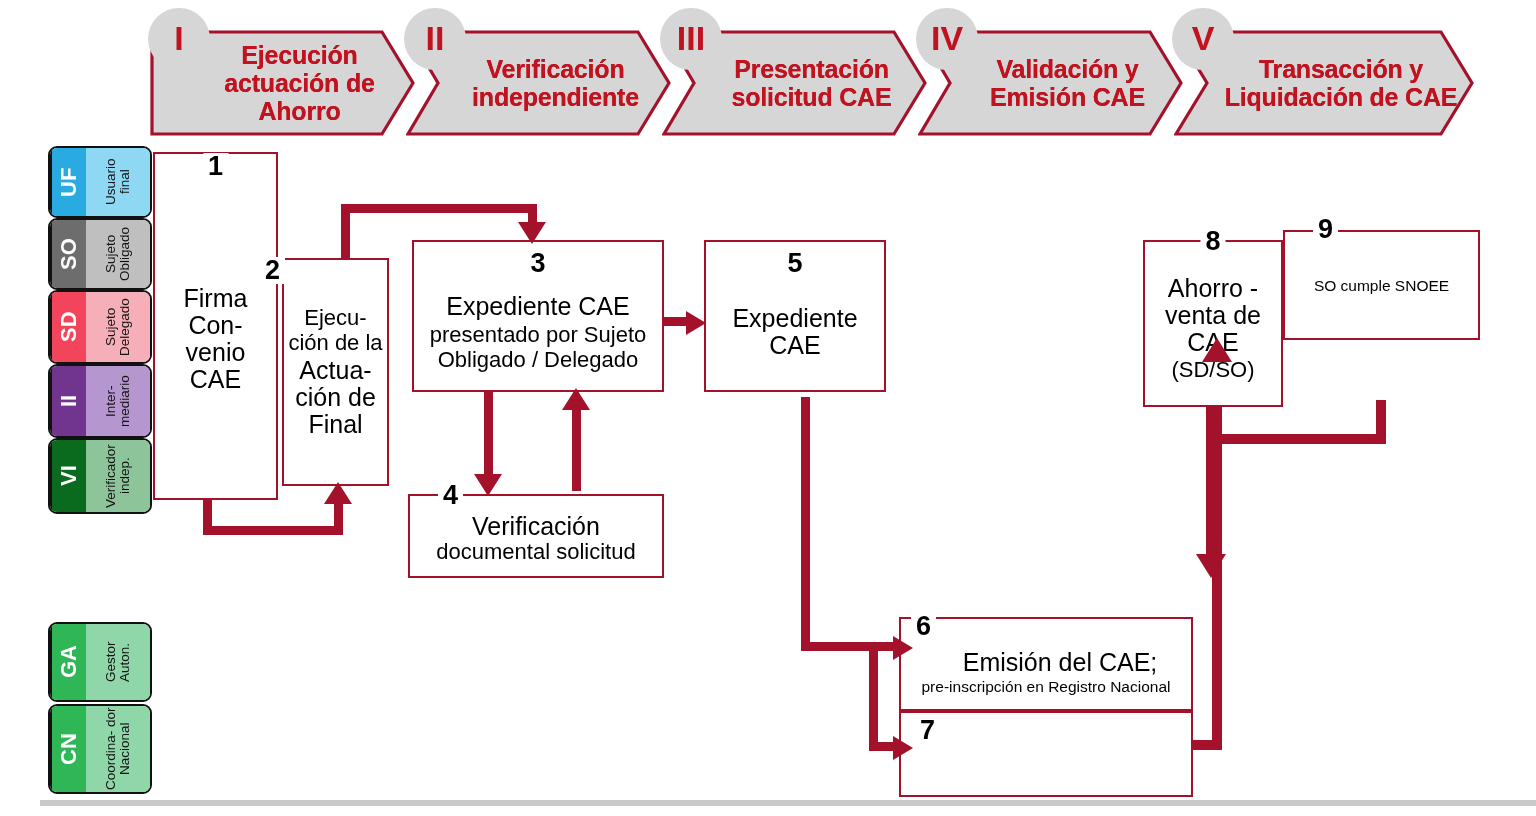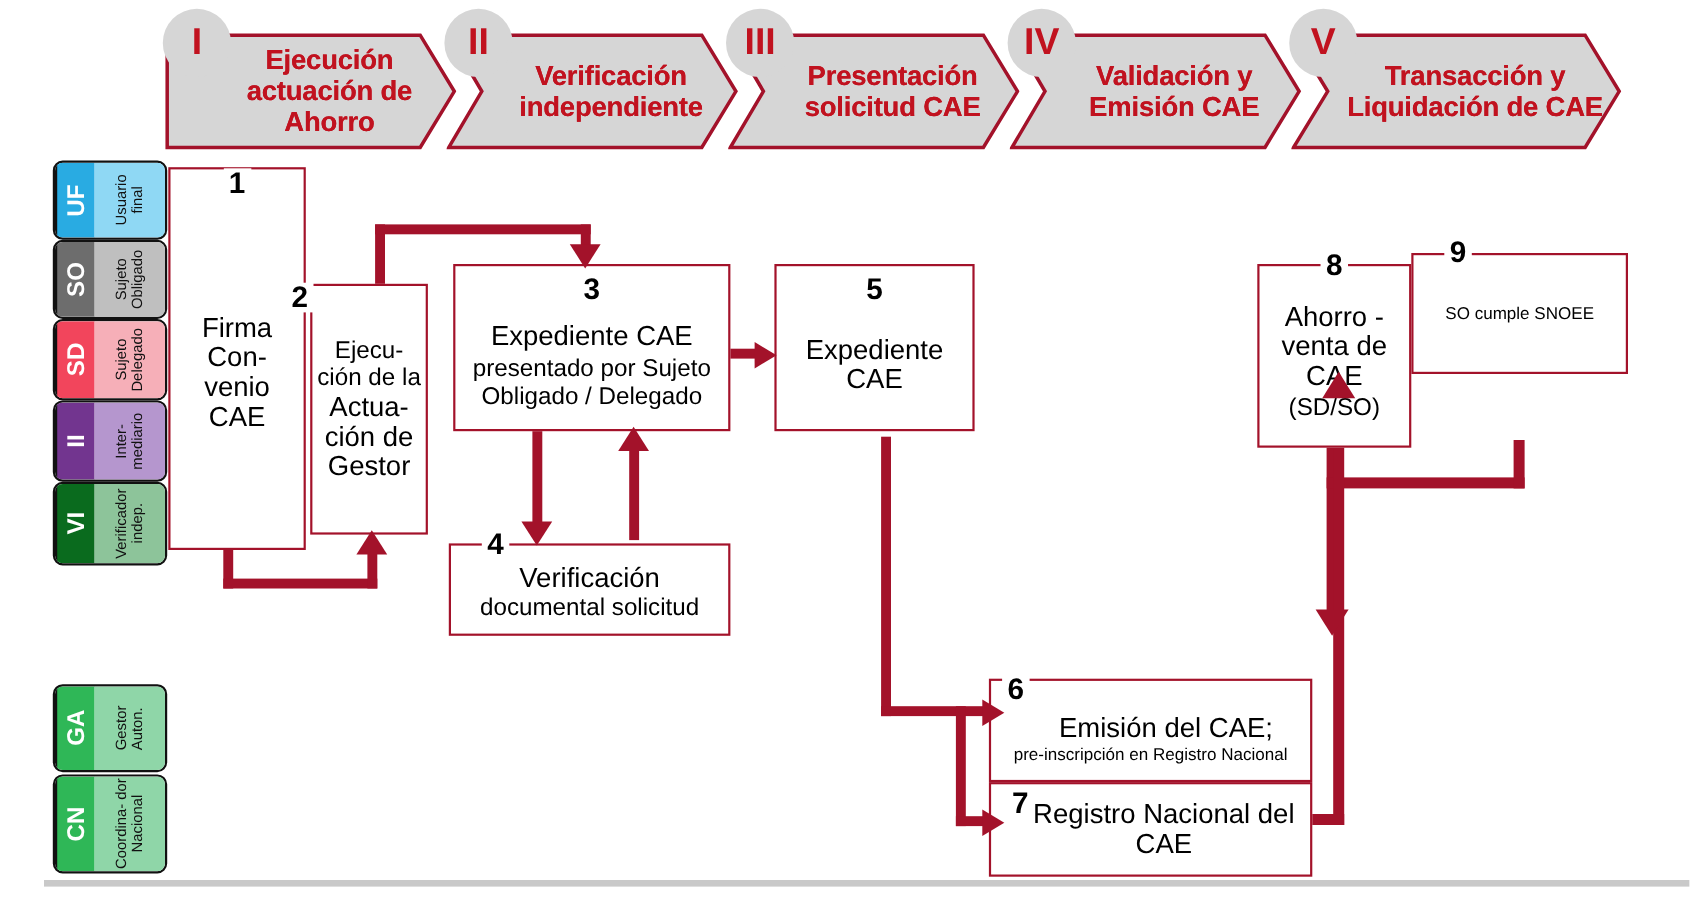--- a/index.html
+++ b/index.html
@@ -178,21 +178,21 @@
 
 
   <div class="box" style="left:153px;top:152px;width:125px;height:348px;padding:4px 4px;">
     <div class="bnum" style="left:50%;top:-1px;transform:translateX(-50%);">1</div>
     <div class="t1" style="margin-top:26px;">Firma Con- venio CAE</div>
   </div>
 
   <div class="box" style="left:282px;top:258px;width:107px;height:228px;padding:2px;">
     <div class="bnum" style="left:-24px;top:-3px;">2</div>
     <div class="t2">Ejecu- ción de la</div>
-    <div class="t1" style="margin-top:2px;">Actua- ción de Gestor</div>
+    <div class="t1" style="margin-top:2px;">Actua- ción de Final</div>
   </div>
 
   <div class="box" style="left:412px;top:240px;width:252px;height:152px;padding:4px;">
     <div class="bnum" style="left:50%;top:8px;transform:translateX(-50%);">3</div>
     <div class="t1" style="margin-top:34px;">Expediente CAE</div>
     <div class="t2" style="margin-top:3px;">presentado por Sujeto Obligado / Delegado</div>
   </div>
 
   <div class="box" style="left:408px;top:494px;width:256px;height:84px;padding:2px;">
     <div class="bnum" style="left:28px;top:-14px;">4</div>
@@ -207,21 +207,20 @@
   </div>
 
   <div class="box" style="left:899px;top:617px;width:294px;height:94px;padding:2px 6px;">
     <div class="bnum" style="left:10px;top:-6px;">6</div>
     <div class="t1" style="margin-top:16px;padding-left:28px;">Emisión del CAE;</div>
     <div class="t3" style="margin-top:2px;text-align:center;">pre-inscripción en Registro Nacional</div>
   </div>
 
   <div class="box" style="left:899px;top:711px;width:294px;height:86px;padding:2px 6px;">
     <div class="bnum" style="left:14px;top:4px;">7</div>
-    <div class="t1" style="padding-left:24px;">Registro Nacional del CAE</div>
     <div class="t2"></div>
   </div>
 
   <div class="box" style="left:1143px;top:240px;width:140px;height:167px;padding:2px;">
     <div class="bnum" style="left:50%;top:-14px;transform:translateX(-50%);">8</div>
     <div class="t1" style="margin-top:10px;">Ahorro -venta de CAE</div>
     <div class="t2" style="margin-top:2px;">(SD/SO)</div>
   </div>
 
   <div class="box" style="left:1283px;top:230px;width:197px;height:110px;padding:2px 4px;">

